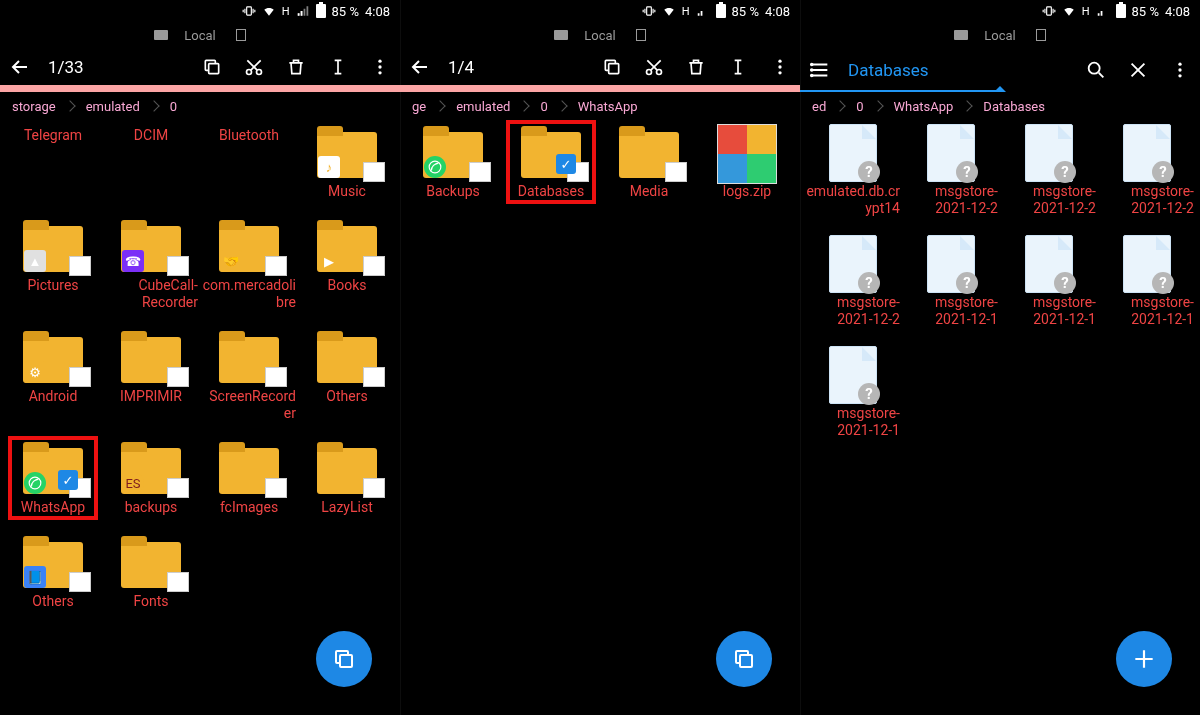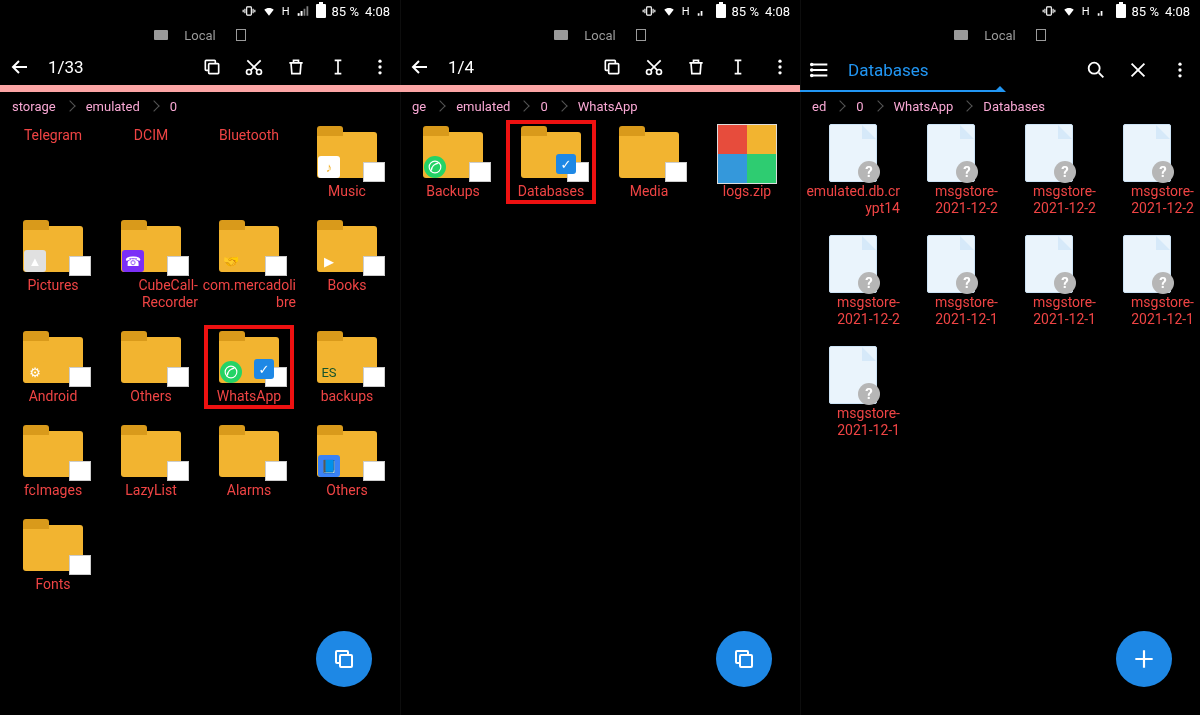--- a/index.html
+++ b/index.html
@@ -104,21 +104,21 @@
   .folder::before{
     content:"";position:absolute;top:-6px;left:0;width:26px;height:10px;background:#d99a1b;border-radius:3px 3px 0 0;
   }
   .subbox{
     position:absolute; right:-3px; bottom:-2px;
     width:22px;height:20px;background:#fff;border:1px solid #ccc;
   }
   .badge{position:absolute;left:6px;bottom:2px;width:22px;height:22px;border-radius:3px;display:flex;align-items:center;justify-content:center;font-size:13px;}
   .badge.green{background:#25d366;color:#fff;border-radius:50%;}
   .badge.check{background:#1e88e5;color:#fff;border-radius:3px;left:auto;right:10px;bottom:6px;width:20px;height:20px;}
-  .badge.es{background:#f2b430;border-radius:50%;color:#14532d;}
+  .badge.es{background:#f2b430;border-radius:50%;color:#7f1d1d;}
   .badge.note{background:#fff;color:#f2b430;}
   .badge.pic{background:#e0e0e0;}
   .badge.call{background:#7b2ff7;}
   .badge.hand{background:#f2b430;}
   .badge.play{background:#f2b430;}
   .badge.and{background:#f2b430;}
   .badge.book{background:#3b82f6;}
 
   
   .zip{
@@ -288,20 +288,34 @@
           <div class="subbox"></div>
           <div class="badge and">⚙</div>
         </div>
         <div class="fname">Android</div>
       </div>
       <div class="item">
         <div class="iconwrap">
           <div class="folder"></div>
           <div class="subbox"></div>
         </div>
+        <div class="fname">IMPRIMIR</div>
+      </div>
+      <div class="item">
+        <div class="iconwrap">
+          <div class="folder"></div>
+          <div class="subbox"></div>
+        </div>
+        <div class="fname">ScreenRecorder</div>
+      </div>
+      <div class="item">
+        <div class="iconwrap">
+          <div class="folder"></div>
+          <div class="subbox"></div>
+        </div>
         <div class="fname">Others</div>
       </div>
       <div class="item">
         <div class="iconwrap">
           <div class="folder"></div>
           <div class="subbox"></div>
           <div class="badge green">
             <svg width="14" height="14" viewBox="0 0 24 24" fill="#fff">
               <path d="M20 4a16 16 0 0 0-16 16l3-3a12 12 0 0 1 10-10z"></path>
               <circle cx="12" cy="12" r="10" fill="none" stroke="#fff" stroke-width="2"></circle>
@@ -326,27 +340,20 @@
           <div class="subbox"></div>
         </div>
         <div class="fname">fcImages</div>
       </div>
       <div class="item">
         <div class="iconwrap">
           <div class="folder"></div>
           <div class="subbox"></div>
         </div>
         <div class="fname">LazyList</div>
-      </div>
-      <div class="item">
-        <div class="iconwrap">
-          <div class="folder"></div>
-          <div class="subbox"></div>
-        </div>
-        <div class="fname">Alarms</div>
       </div>
       <div class="item">
         <div class="iconwrap">
           <div class="folder"></div>
           <div class="subbox"></div>
           <div class="badge book">📘</div>
         </div>
         <div class="fname">Others</div>
       </div>
       <div class="item">

